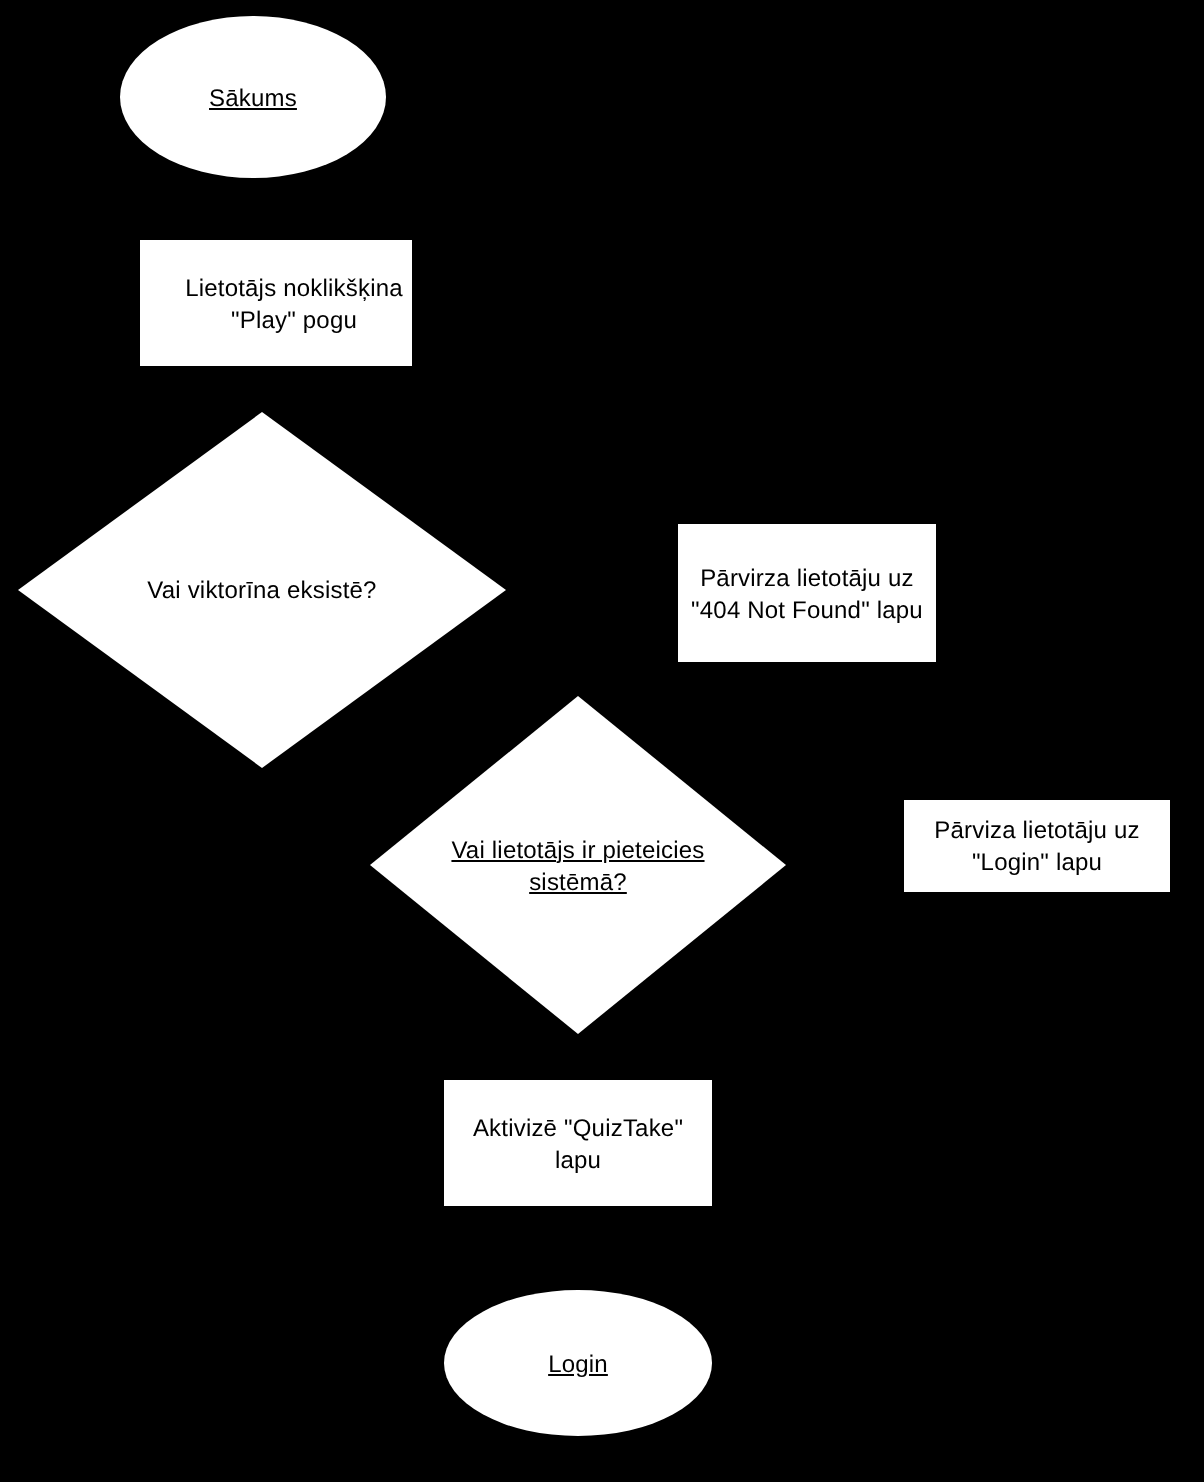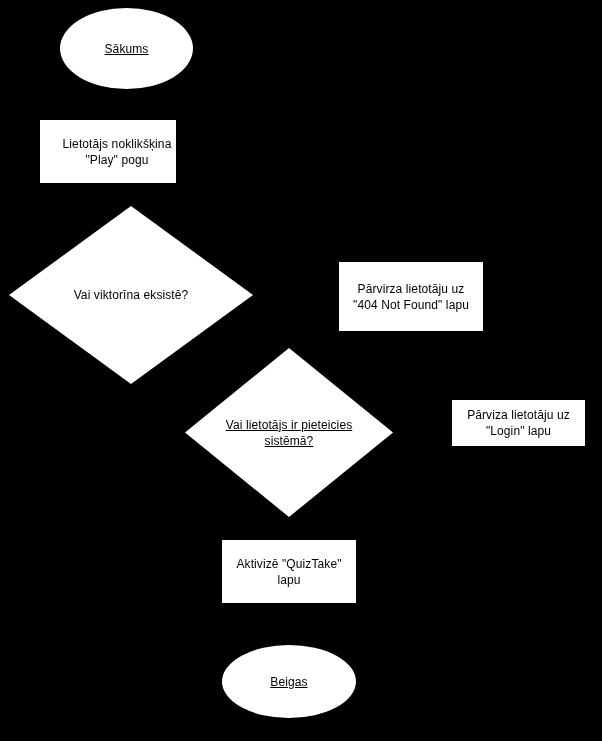--- a/index.html
+++ b/index.html
@@ -89,31 +89,31 @@
       <path d="M393,432 L452,432"></path>
       <path d="M289,517 L289,540"></path>
       <path d="M289,603 L289,645"></path>
     </g>
   </svg>
 
   <div class="node terminator" style="left:60px; top:8px; width:133px; height:81px;">
     <span class="label">Sākums</span>
   </div>
 
-  <div class="node process" style="left:40px; top:120px; width:136px; height:63px;padding-left:18px;">
+  <div class="node process" style="left:70px; top:120px; width:136px; height:63px;padding-left:18px;">
     <span class="label">Lietotājs noklikšķina
 "Play" pogu</span>
   </div>
 
   <div class="node decision" style="left:9px; top:206px; width:244px; height:178px;">
     <span class="shape"></span>
     <span class="label">Vai viktorīna eksistē?</span>
   </div>
 
-  <div class="node process" style="left:339px; top:262px; width:144px; height:69px;">
+  <div class="node process" style="left:339px; top:262px; width:129px; height:69px;">
     <span class="label">Pārvirza lietotāju uz
 "404 Not Found" lapu</span>
   </div>
 
   <div class="node decision" style="left:185px; top:348px; width:208px; height:169px;text-decoration:underline;">
     <span class="shape"></span>
     <span class="label">Vai lietotājs ir pieteicies
 sistēmā?</span>
   </div>
 
@@ -121,16 +121,16 @@
     <span class="label">Pārviza lietotāju uz
 "Login" lapu</span>
   </div>
 
   <div class="node process" style="left:222px; top:540px; width:134px; height:63px;">
     <span class="label">Aktivizē "QuizTake"
 lapu</span>
   </div>
 
   <div class="node terminator" style="left:222px; top:645px; width:134px; height:73px;">
-    <span class="label">Beigas</span>
+    <span class="label">Login</span>
   </div>
 
 </div>
 
 </body></html>

